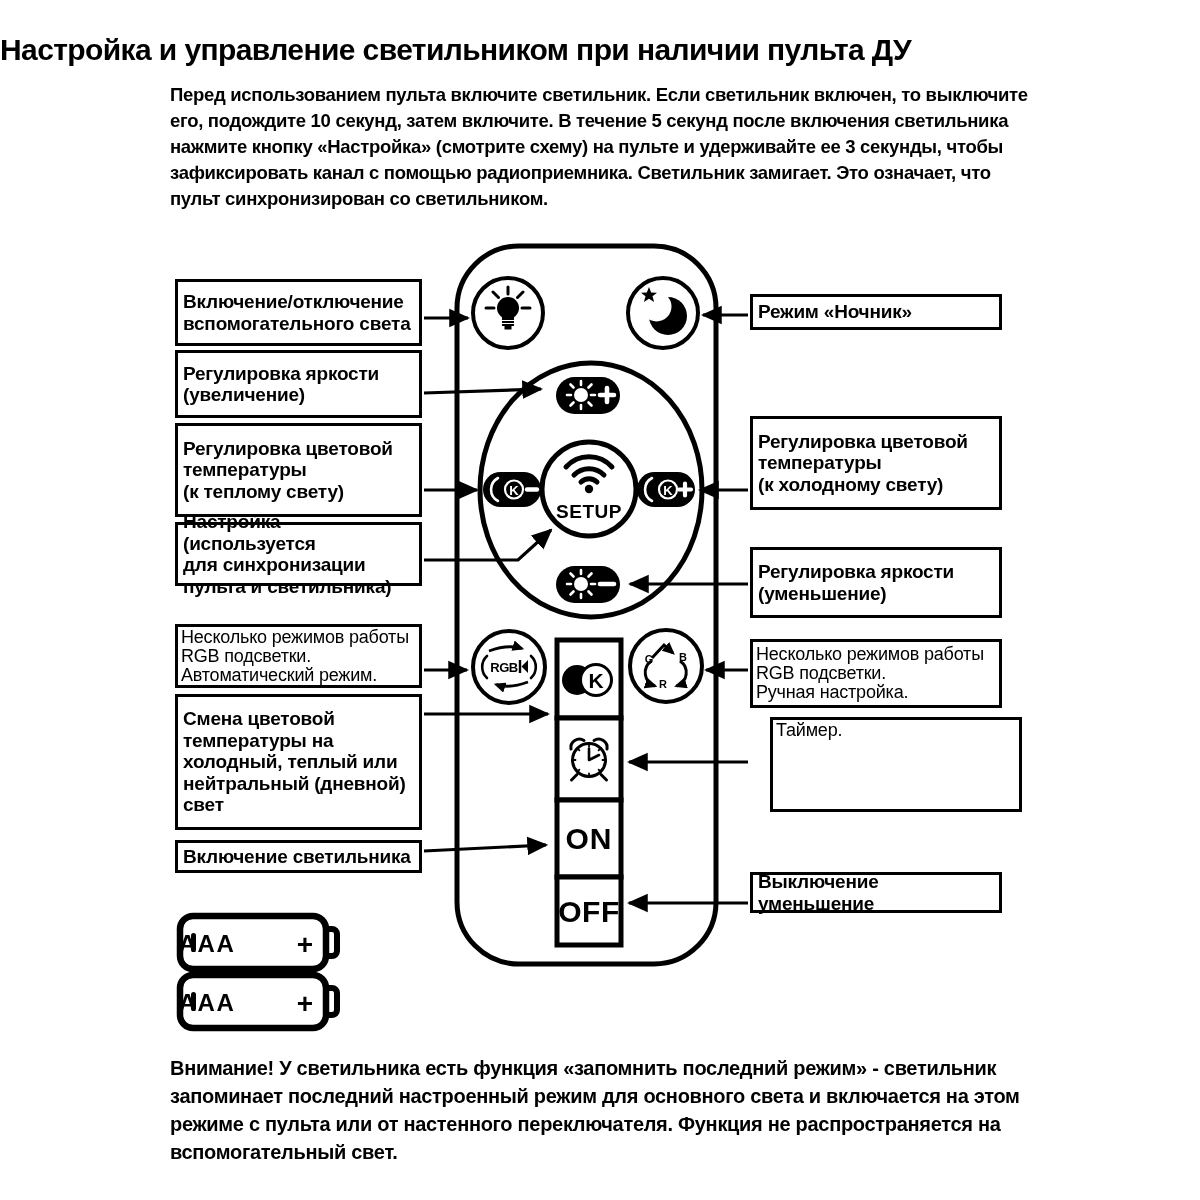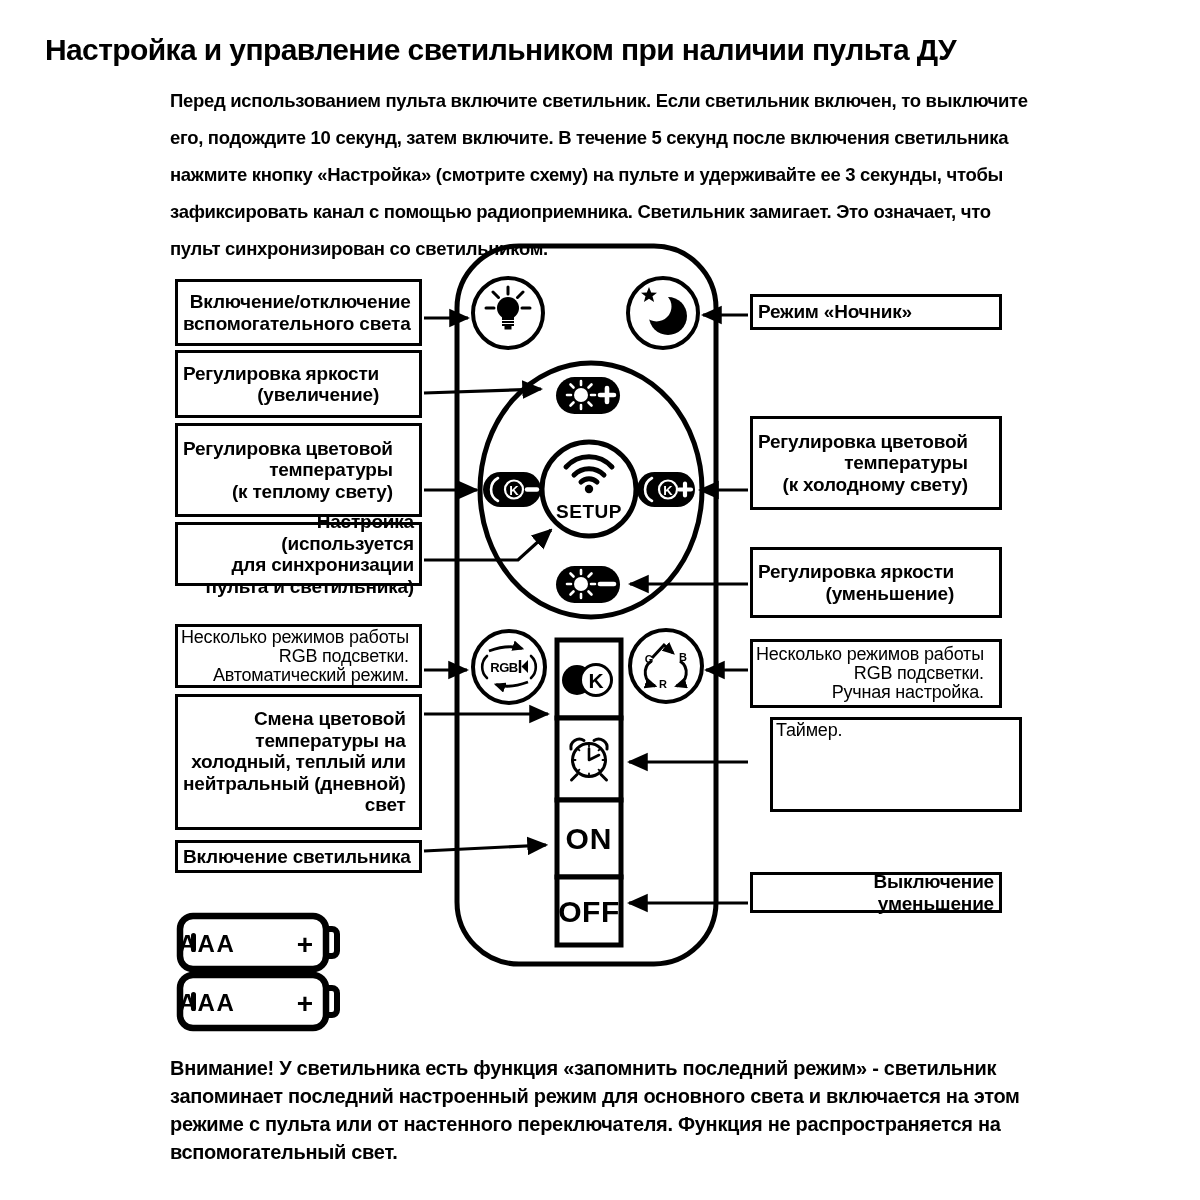--- a/index.html
+++ b/index.html
@@ -1,24 +1,24 @@
 <!DOCTYPE html>
 <html><head>
 <meta charset="utf-8">
 <style>
   html,body{margin:0;padding:0;background:#ffffff;}
   .page{position:relative;width:1200px;height:1200px;background:#ffffff;color:#000;
         font-family:"Liberation Sans",sans-serif;overflow:hidden;}
   .abs{position:absolute;}
-  .title{left:0;top:13px;width:956px;text-align:right;font-size:30px;font-weight:bold;letter-spacing:-0.6px;}
-  .intro{left:170px;top:82px;width:910px;font-size:18.5px;font-weight:bold;line-height:37px;
+  .title{left:0;top:13px;width:956px;text-align:left;font-size:30px;font-weight:bold;letter-spacing:-0.6px;}
+  .intro{left:170px;top:82px;width:910px;font-size:18.5px;font-weight:bold;line-height:26px;
          letter-spacing:-0.3px;white-space:pre-line;}
   .co{position:absolute;border:3px solid #000;box-sizing:border-box;background:#ffffff;
       display:flex;align-items:center;padding:2px 5px;font-size:19px;font-weight:bold;
-      line-height:21.5px;letter-spacing:-0.2px;white-space:pre-line;text-align:right;}
+      line-height:21.5px;letter-spacing:-0.2px;white-space:pre-line;}
   .co.left{left:175px;width:247px;}
   .co.right{left:750px;width:252px;}
   .co.rg{font-weight:normal;font-size:18px;line-height:19px;padding:1px 3px;}
   .co.top{align-items:flex-start;margin-left:20px;}
   .pad12{padding-left:12px;}
   .note{left:170px;top:1041px;font-size:20px;font-weight:bold;letter-spacing:-0.3px;}
   .warning{left:170px;top:1054px;width:920px;font-size:20px;font-weight:bold;line-height:28px;
            letter-spacing:-0.3px;white-space:pre-line;}
   svg.diagram{position:absolute;left:0;top:0;}
   .st{font-family:"Liberation Sans",sans-serif;font-weight:bold;fill:#000;text-anchor:middle;}

